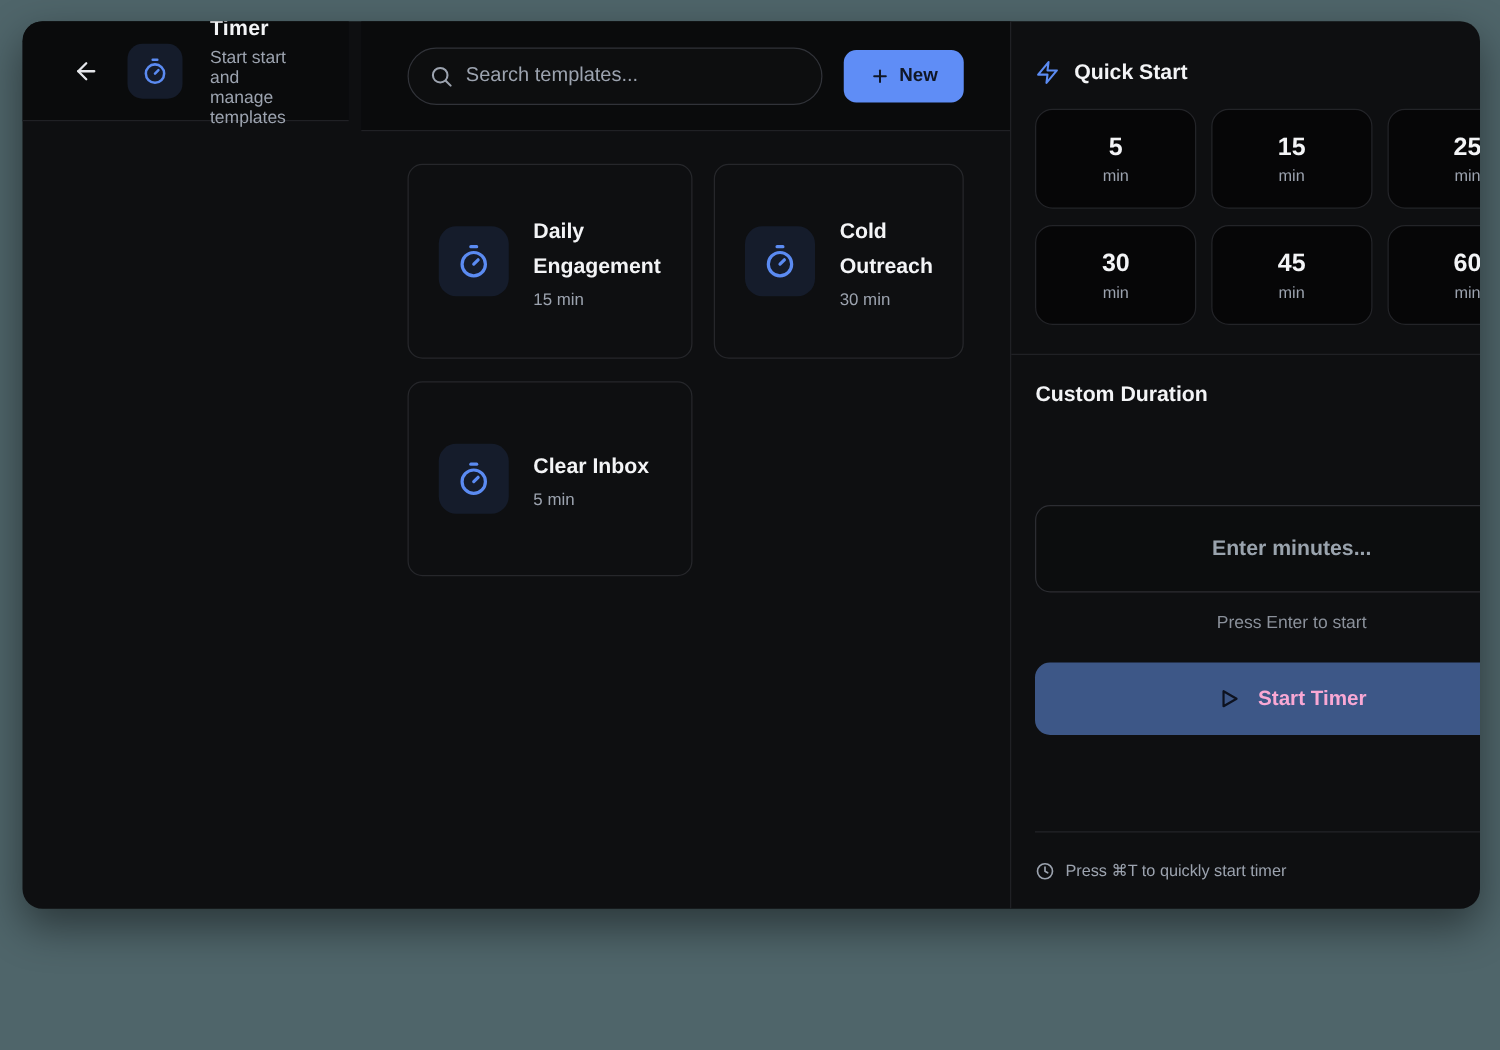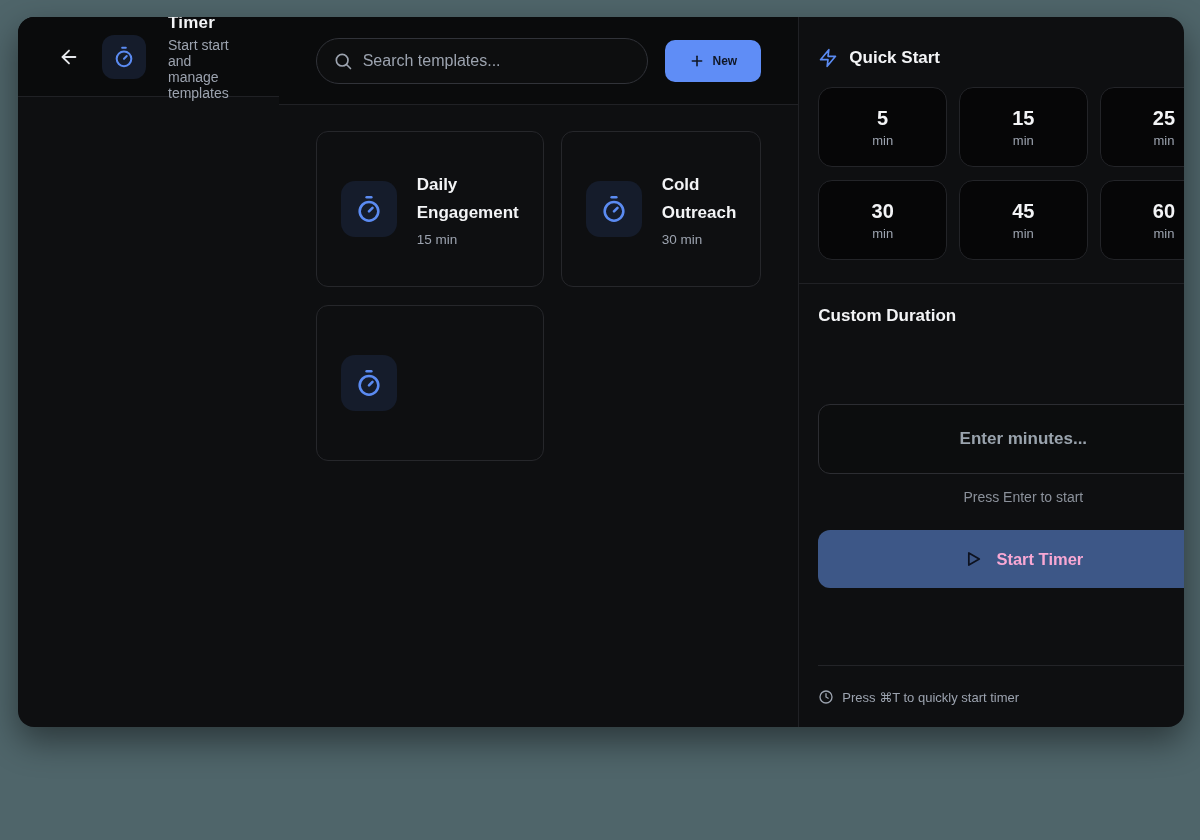--- a/index.html
+++ b/index.html
@@ -30,33 +30,33 @@
   
   .header{height:80px;flex:0 0 80px;border-bottom:1px solid var(--div);display:flex;align-items:center;
     gap:22px;padding:0 40px;background:var(--band);}
   .back-btn{width:32px;height:32px;display:flex;align-items:center;justify-content:center;background:none;border:none;cursor:pointer;}
   .app-icon{width:44px;height:44px;border-radius:12px;background:var(--navy);display:flex;align-items:center;justify-content:center;flex:0 0 44px;}
   .header-text .title{font-size:17px;font-weight:700;color:var(--white);letter-spacing:.2px;}
   .header-text .subtitle{font-size:14px;color:var(--gray);margin-top:4px;}
 
   
   .main{flex:1;display:flex;min-height:0;}
-  .left{flex:1;min-width:0;border-right:1px solid var(--div);display:flex;flex-direction:column;}
+  .left{flex:1;min-width:0;border-right:1px solid var(--div);display:flex;flex-direction:column;margin-left:10px;}
   .right{width:464px;flex:0 0 464px;display:flex;flex-direction:column;padding:0 35px 22px 19px;}
 
   
   .search-band{height:88px;flex:0 0 88px;border-bottom:1px solid var(--div);display:flex;align-items:center;
     gap:17px;padding:0 37px;background:var(--band);}
   .search-wrap{position:relative;flex:1;height:46px;}
   .search-wrap svg{position:absolute;left:17px;top:13px;pointer-events:none;}
   .search-input{width:100%;height:100%;border-radius:23px;border:1px solid #313339;background:rgba(255,255,255,0.015);
     color:#e5e7eb;font-size:16px;padding:0 18px 0 46px;outline:none;}
   .search-input::placeholder{color:var(--gray);}
   .new-btn{width:96px;height:42px;flex:0 0 96px;border:none;border-radius:10px;background:var(--accent);
-    color:#101726;font-size:12px;font-weight:600;display:flex;align-items:center;justify-content:center;gap:7px;cursor:pointer;}
+    color:#101726;font-size:15px;font-weight:600;display:flex;align-items:center;justify-content:center;gap:7px;cursor:pointer;}
 
   
   .templates{padding:26px 37px;display:grid;grid-template-columns:1fr 1fr;gap:18px 17px;align-content:start;}
   .card{height:156px;border:1px solid var(--card-border);border-radius:12px;background:var(--card-bg);
     display:flex;align-items:center;gap:20px;padding:0 24px;cursor:pointer;}
   .card-icon{width:56px;height:56px;border-radius:14px;background:var(--navy);display:flex;align-items:center;justify-content:center;flex:0 0 56px;}
   .card-title{font-size:17px;font-weight:700;color:var(--white);line-height:1.65;}
   .card-duration{font-size:13.5px;color:var(--gray);margin-top:5px;}
 
   
@@ -172,20 +172,24 @@
         <div class="card">
           <div class="card-icon dots">
             <span style="display:flex;">
               <svg width="28" height="28" viewBox="0 0 24 24" fill="none" stroke="#5b8bf2" stroke-width="2.2" stroke-linecap="round" stroke-linejoin="round">
                   <line x1="10" y1="2" x2="14" y2="2"></line>
                   <line x1="12" y1="14" x2="15" y2="11"></line>
                   <circle cx="12" cy="14" r="8"></circle>
                 </svg>
             </span>
           </div>
+          <div>
+            <div class="card-title">Clear Inbox</div>
+            <div class="card-duration">5 min</div>
+          </div>
         </div>
 
       </div>
     </div>
 
     <div class="right">
 
       <div class="qs-header">
         <span style="display:flex;">
           <svg width="20" height="20" viewBox="0 0 24 24" fill="none" stroke="#5b8bf2" stroke-width="2" stroke-linecap="round" stroke-linejoin="round">

